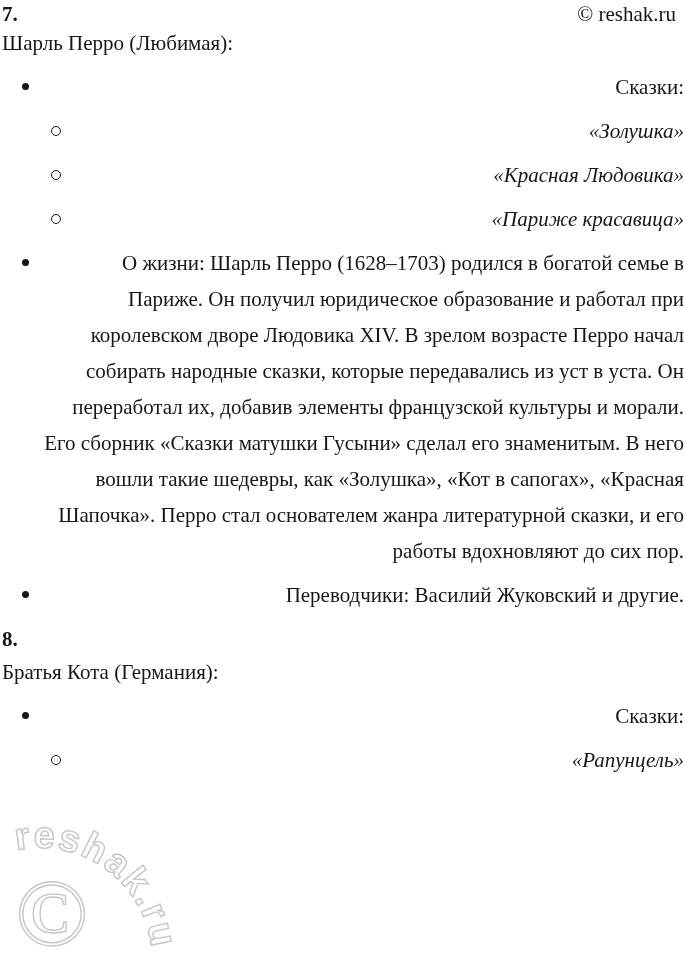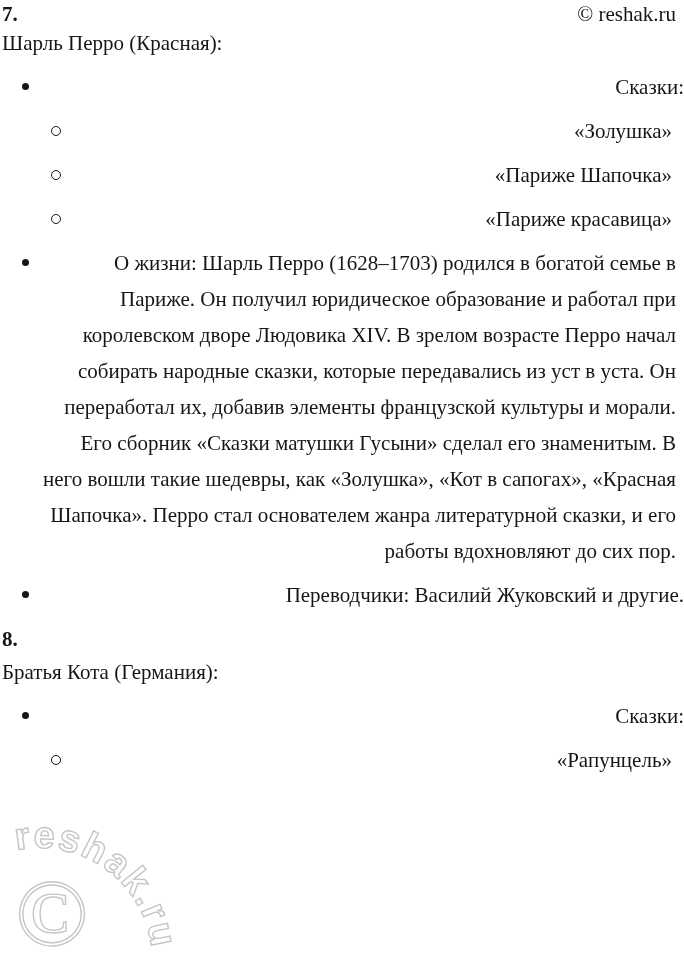--- a/index.html
+++ b/index.html
@@ -50,21 +50,22 @@
     text-align: right;
   }
   ul.ul2 {
     list-style: none;
     margin: 8px 0 0 -40px;
     padding: 0;
   }
   ul.ul2 > li {
     position: relative;
     padding-left: 71px;
-    margin: 0 12px 8px 0;
+    margin: 0 0 8px 0;
+    font-style: italic;
   }
   ul.ul2 > li:last-child { margin-bottom: 0; }
   .m1 {
     position: absolute;
     left: 20px;
     top: 14px;
     width: 7px;
     height: 7px;
     border-radius: 50%;
     background: #161616;
@@ -75,21 +76,21 @@
     top: 13px;
     width: 8px;
     height: 8px;
     border-radius: 50%;
     border: 1.5px solid #161616;
     background: transparent;
     box-sizing: content-box;
   }
   .just {
     text-align: justify;
-    padding-right: 8px;
+    padding-right: 0;
   }
 </style>
 </head>
 <body>
 
 <div class="page">
 
   <svg class="watermark" width="210" height="156" viewBox="0 818 210 156">
     <defs>
       <path id="wm-arc" d="M 16.7 850.4 A 112 112 0 0 1 150.9 944.4" fill="none"></path>
@@ -100,34 +101,34 @@
     </text>
   </svg>
 
   <div class="content">
 
     <div class="header-row">
       <span class="sec-num">7.</span>
       <span>© reshak.ru</span>
     </div>
 
-    <div class="doc-title">Шарль Перро (Красная):</div>
+    <div class="doc-title">Шарль Перро (Любимая):</div>
 
     <ul class="ul1">
       <li>
         <span class="m1"></span>
         <span>Сказки:</span>
         <ul class="ul2">
           <li>
             <span class="m2"></span>
             <span>«Золушка»</span>
           </li>
           <li>
             <span class="m2"></span>
-            <span>«Париже Шапочка»</span>
+            <span>«Красная Людовика»</span>
           </li>
           <li>
             <span class="m2"></span>
             <span>«Париже красавица»</span>
           </li>
         </ul>
       </li>
       <li class="just">
         <span class="m1"></span>
         <span>О жизни: Шарль Перро (1628–1703) родился в богатой семье в Париже. Он получил юридическое образование и работал при королевском дворе Людовика XIV. В зрелом возрасте Перро начал собирать народные сказки, которые передавались из уст в уста. Он переработал их, добавив элементы французской культуры и морали. Его сборник «Сказки матушки Гусыни» сделал его знаменитым. В него вошли такие шедевры, как «Золушка», «Кот в сапогах», «Красная Шапочка». Перро стал основателем жанра литературной сказки, и его работы вдохновляют до сих пор.</span>

